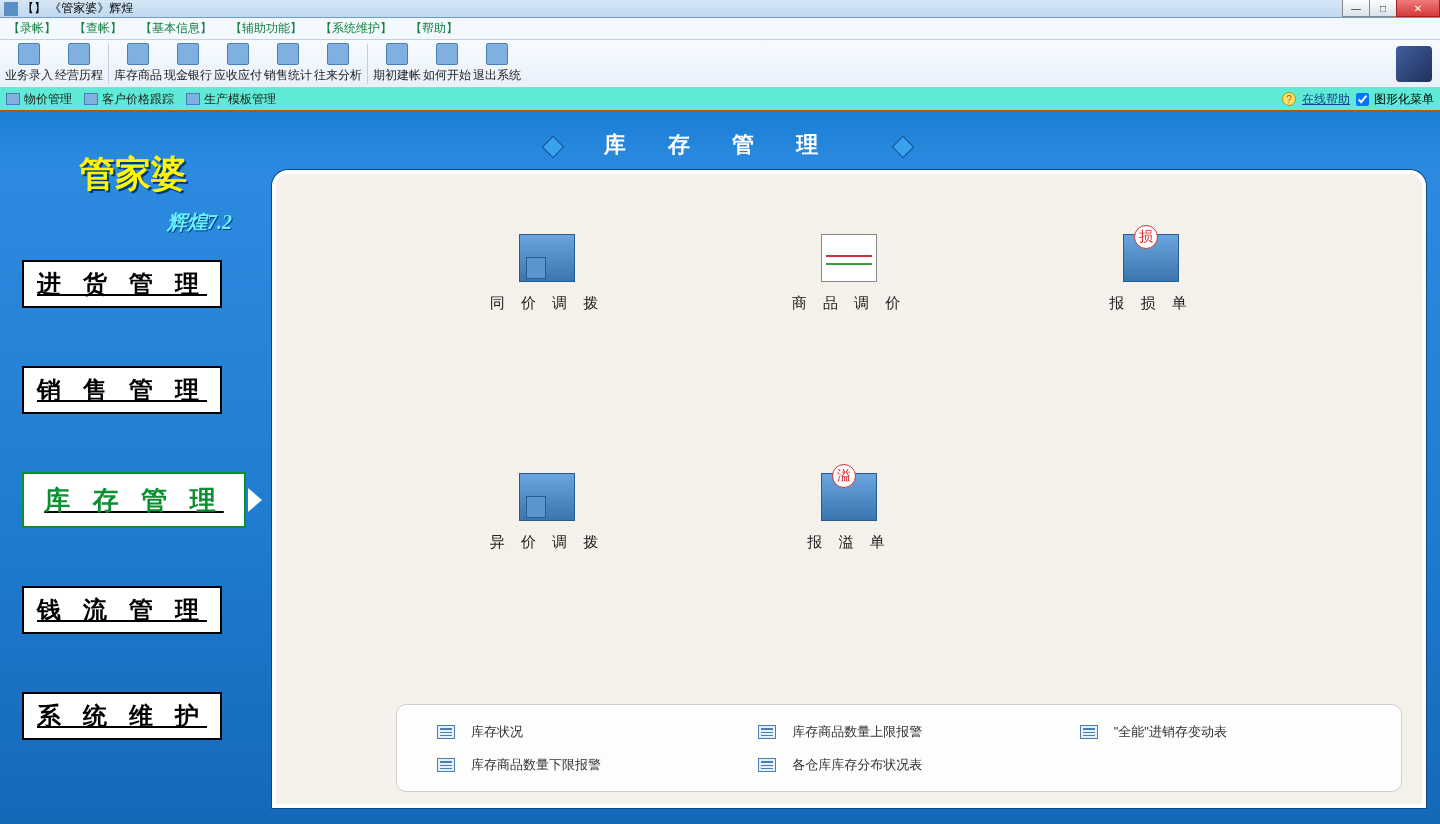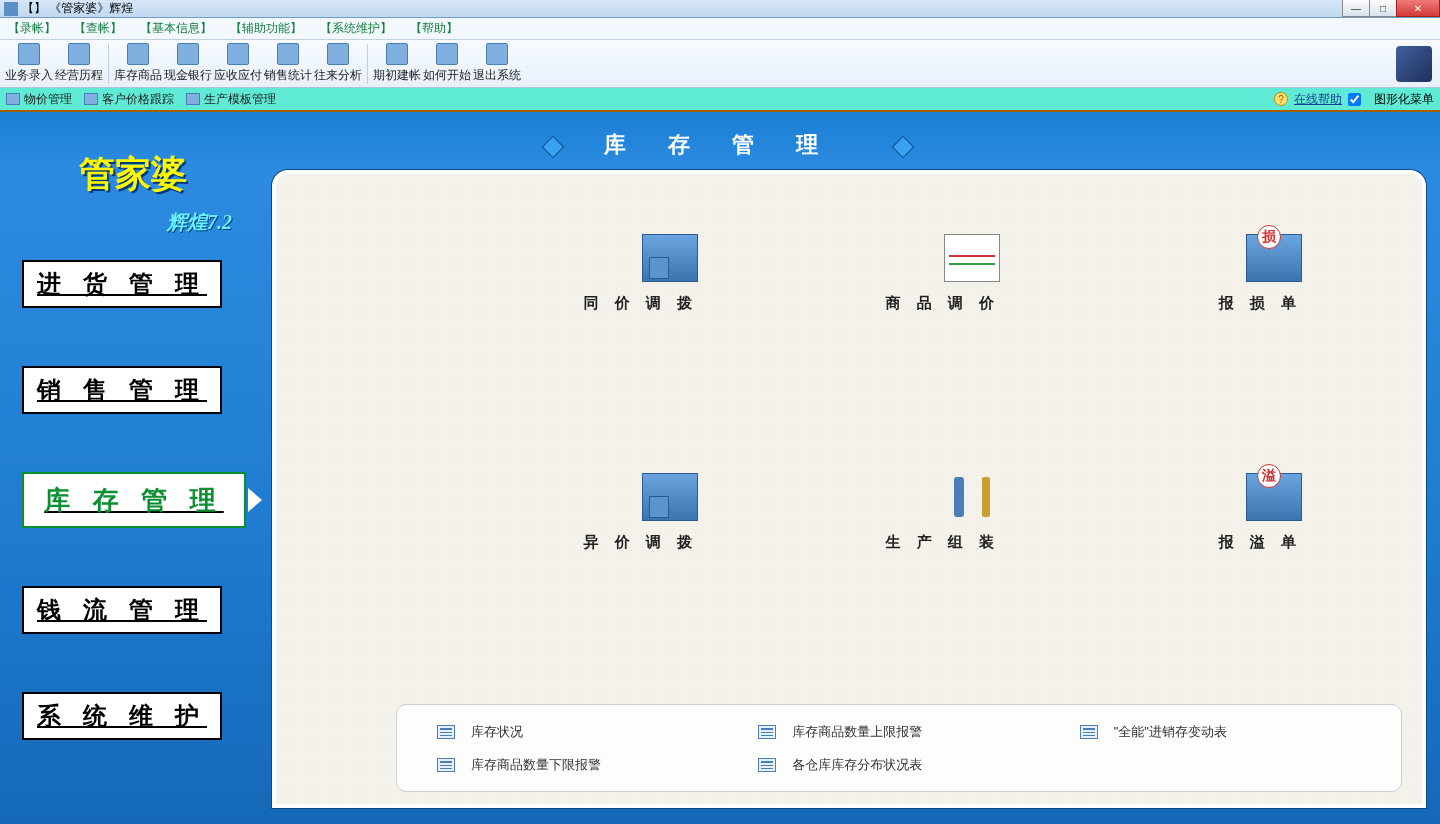--- a/index.html
+++ b/index.html
@@ -25,21 +25,21 @@
 .toolbar .sep { width:1px; height:40px; background:#c0d0e0; margin:0 4px;}
 .toolbar .right-badge { position:absolute; right:8px; top:6px; width:36px; height:36px; background:linear-gradient(135deg,#4060a0,#20305a); border-radius:4px;}
 
 
 .toolbar2 { height: 24px; background: #5eead4; border-bottom: 2px solid #a16207; display:flex; align-items:center; padding:0 6px; gap:12px; position:relative;}
 .toolbar2 .t2btn { display:flex; align-items:center; gap:4px; cursor:pointer; color:#222;}
 .toolbar2 .t2icon { width:14px; height:12px; background:#7fb0e0; border:1px solid #4a7fb5;}
 .toolbar2 .right-group{ position:absolute; right:6px; display:flex; align-items:center; gap:6px;}
 .toolbar2 .q-icon{ width:14px; height:14px; background:#ffe070; border:1px solid #c09000; border-radius:50%; font-size:10px; display:flex; align-items:center; justify-content:center; color:#a06000;}
 .toolbar2 .right-link{ color:#1a3f8f; text-decoration:underline; cursor:pointer;}
-.toolbar2 .chk{ display:flex; align-items:center; gap:13px;}
+.toolbar2 .chk{ display:flex; align-items:center; gap:5px;}
 
 
 .main-panel { position: relative; width: 1440px; height: 712px; background: linear-gradient(to bottom, #1a7fd5 0%, #2c8be0 8%, #1e7bd0 60%, #1568b8 100%); overflow:hidden;}
 .main-header { position:absolute; top:18px; left:0; right:0; text-align:center; color:#fff; font-size:22px; letter-spacing:18px; font-weight:bold;}
 .main-header .diamond{ display:inline-block; width:14px; height:14px; margin:0 28px; vertical-align:middle; position:relative;}
 .main-header .diamond::before{content:""; position:absolute; width:14px; height:14px; background:#3aa0f0; border:1px solid #0a4a8a; transform:rotate(45deg);}
 
 
 .logo-block { position:absolute; left:14px; top:38px; width:238px; height:86px; display:flex; flex-direction:column; align-items:center; justify-content:space-between;}
 .logo-text1{ font-family:"STKaiti","KaiTi",serif; font-size:36px; font-weight:bold; color:#fff700; text-shadow:2px 2px 0 #003a7a;}
@@ -51,21 +51,21 @@
 .side-btn::after{ content:""; position:absolute; right:-8px; bottom:-8px; width:100%; height:100%; background:rgba(0,0,0,0.35); z-index:-1;}
 .side-btn.active { color:#0a9030; border-color:#0a9030; width:224px; height:56px; font-size:26px;}
 .side-btn.active::before{ content:""; position:absolute; right:-18px; top:50%; transform:translateY(-50%); width:0; height:0; border-top:12px solid transparent; border-bottom:12px solid transparent; border-left:14px solid #fff;}
 .side-btn.active::after{content:""; position:absolute; right:-8px; bottom:-8px; width:100%; height:100%; background:rgba(0,60,0,0.35); z-index:-1;}
 
 
 .content-panel { position:absolute; left:272px; top:58px; width:1154px; height:638px; background:#f5f2ec; border-radius:16px 16px 0 0; border:4px solid #fff; box-shadow:0 0 0 1px #0a4a8a;}
 .content-panel::before{content:""; position:absolute; inset:0; background-image:radial-gradient(rgba(0,0,0,0.02) 1px, transparent 1px); background-size:3px 3px; pointer-events:none; border-radius:12px 12px 0 0;}
 
 .grid-area { position:absolute; top:60px; left:0; right:0; display:grid; grid-template-columns:repeat(3,1fr); row-gap:160px; padding:0 120px;}
-.grid-item { display:flex; flex-direction:column; align-items:flex-end; gap:12px; cursor:pointer;font-weight:bold;}
+.grid-item { display:flex; flex-direction:column; align-items:center; gap:12px; cursor:pointer;}
 .grid-item .gicon { width:56px; height:48px; position:relative;}
 .grid-item .glabel { font-size:15px; letter-spacing:6px; color:#222;}
 
 
 .gicon.warehouses{ background:linear-gradient(#6aa5e0,#3a75b0); border:1px solid #2a5a90;}
 .gicon.warehouses::after{content:""; position:absolute; left:6px; top:22px; width:18px; height:20px; background:#5a95d0; border:1px solid #2a5a90;}
 .gicon.chart{ background:#fff; border:1px solid #888;}
 .gicon.chart::before{content:""; position:absolute; left:4px; right:4px; top:20px; height:2px; background:#d03040;}
 .gicon.chart::after{content:""; position:absolute; left:4px; right:4px; top:28px; height:2px; background:#30a040;}
 .gicon.boxes{ background:linear-gradient(#6aa5e0,#3a75b0); border:1px solid #2a5a90;}
@@ -215,24 +215,20 @@
         </div>
       <div class="grid-item">
           <div class="gicon boxes loss"></div>
           <div class="glabel">报 损 单</div>
         </div>
       <div class="grid-item">
           <div class="gicon warehouses"></div>
           <div class="glabel">异 价 调 拨</div>
         </div>
       <div class="grid-item">
-          <div class="gicon tools"></div>
-          <div class="glabel">生 产 组 装</div>
-        </div>
-      <div class="grid-item">
           <div class="gicon boxes over"></div>
           <div class="glabel">报 溢 单</div>
         </div>
     </div>
 
     <div class="reports-panel">
       <div class="report-item">
           <div class="report-icon"></div>
           <span>库存状况</span>
         </div>

